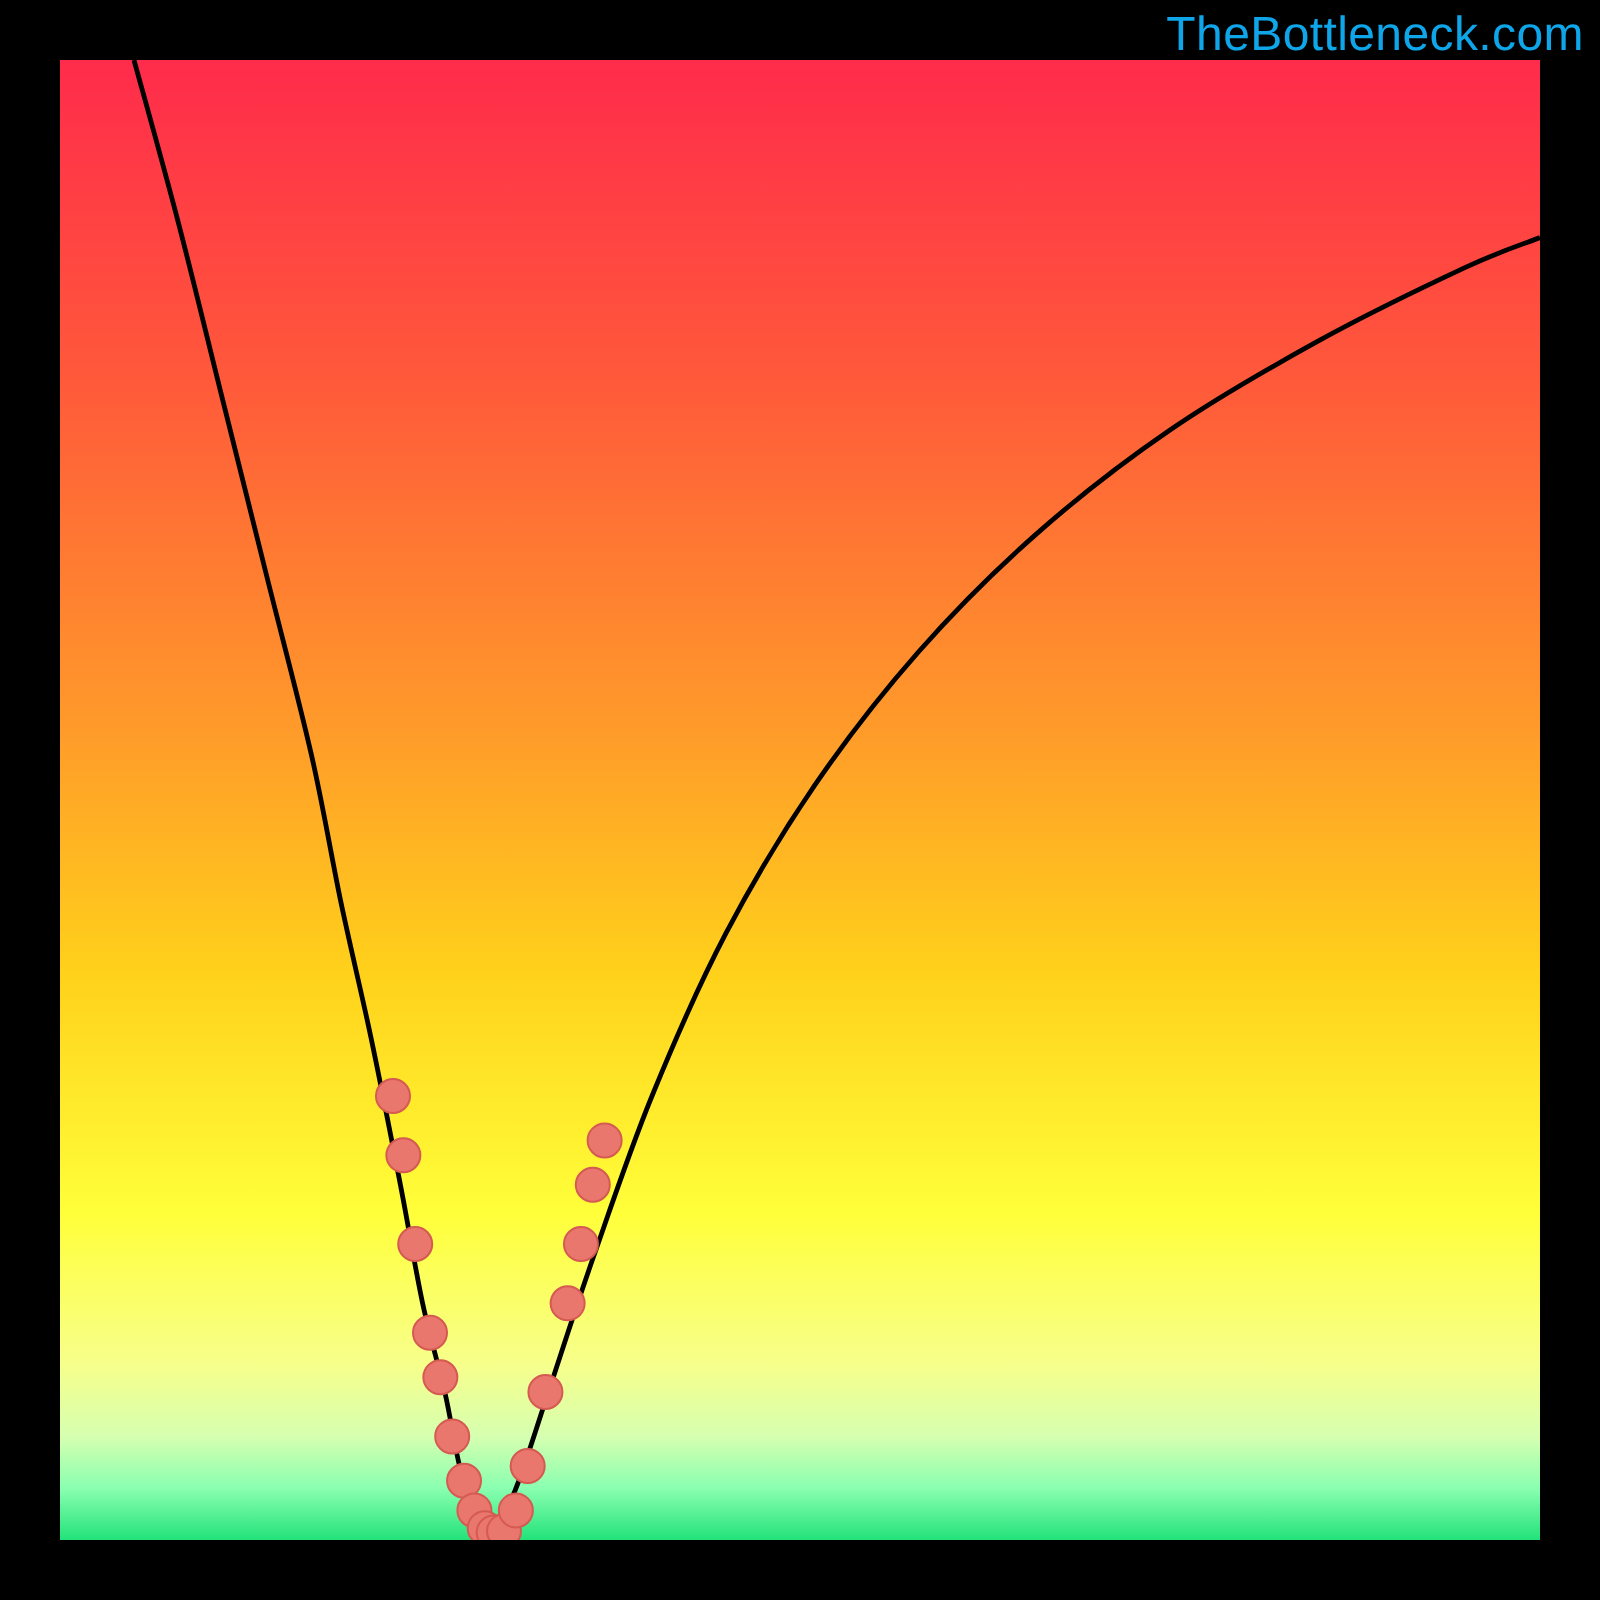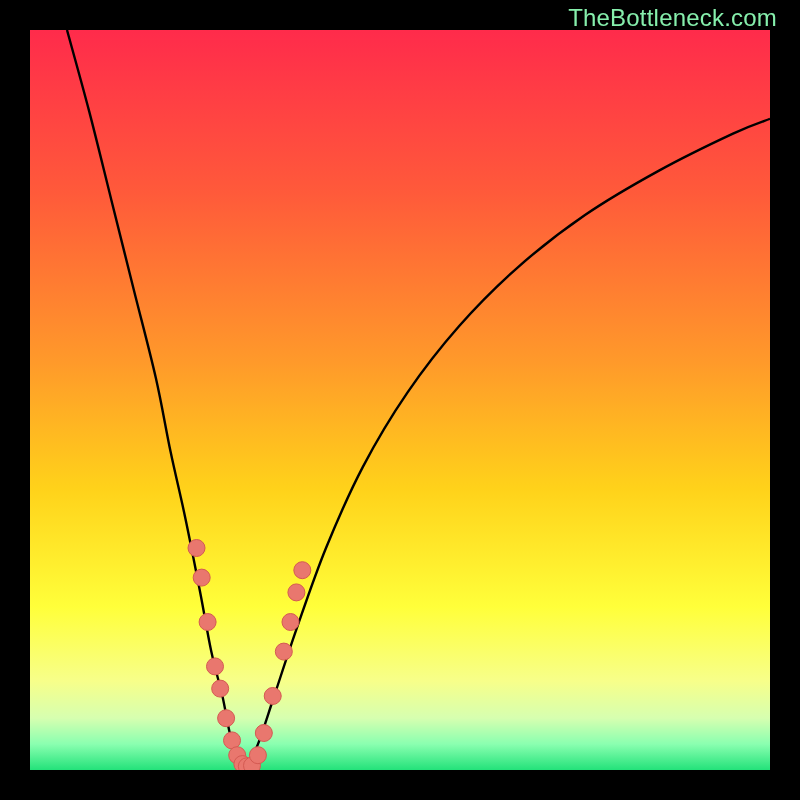--- a/index.html
+++ b/index.html
@@ -19,22 +19,22 @@
     height: 740px;
     overflow: hidden;
   }
   .gradient {
     position: absolute;
     left: 0; top: 0; right: 0; bottom: 0;
   }
   .watermark {
     position: absolute;
     top: 4px;
-    right: 23px;
-    color: #86efac;
+    right: 8px;
+    color: #0ea5e9;
     font-size: 24px;
     font-weight: 500;
     letter-spacing: 0.2px;
     z-index: 10;
   }
   svg.plot {
     position: absolute;
     left: 0; top: 0;
     width: 740px;
     height: 740px;

